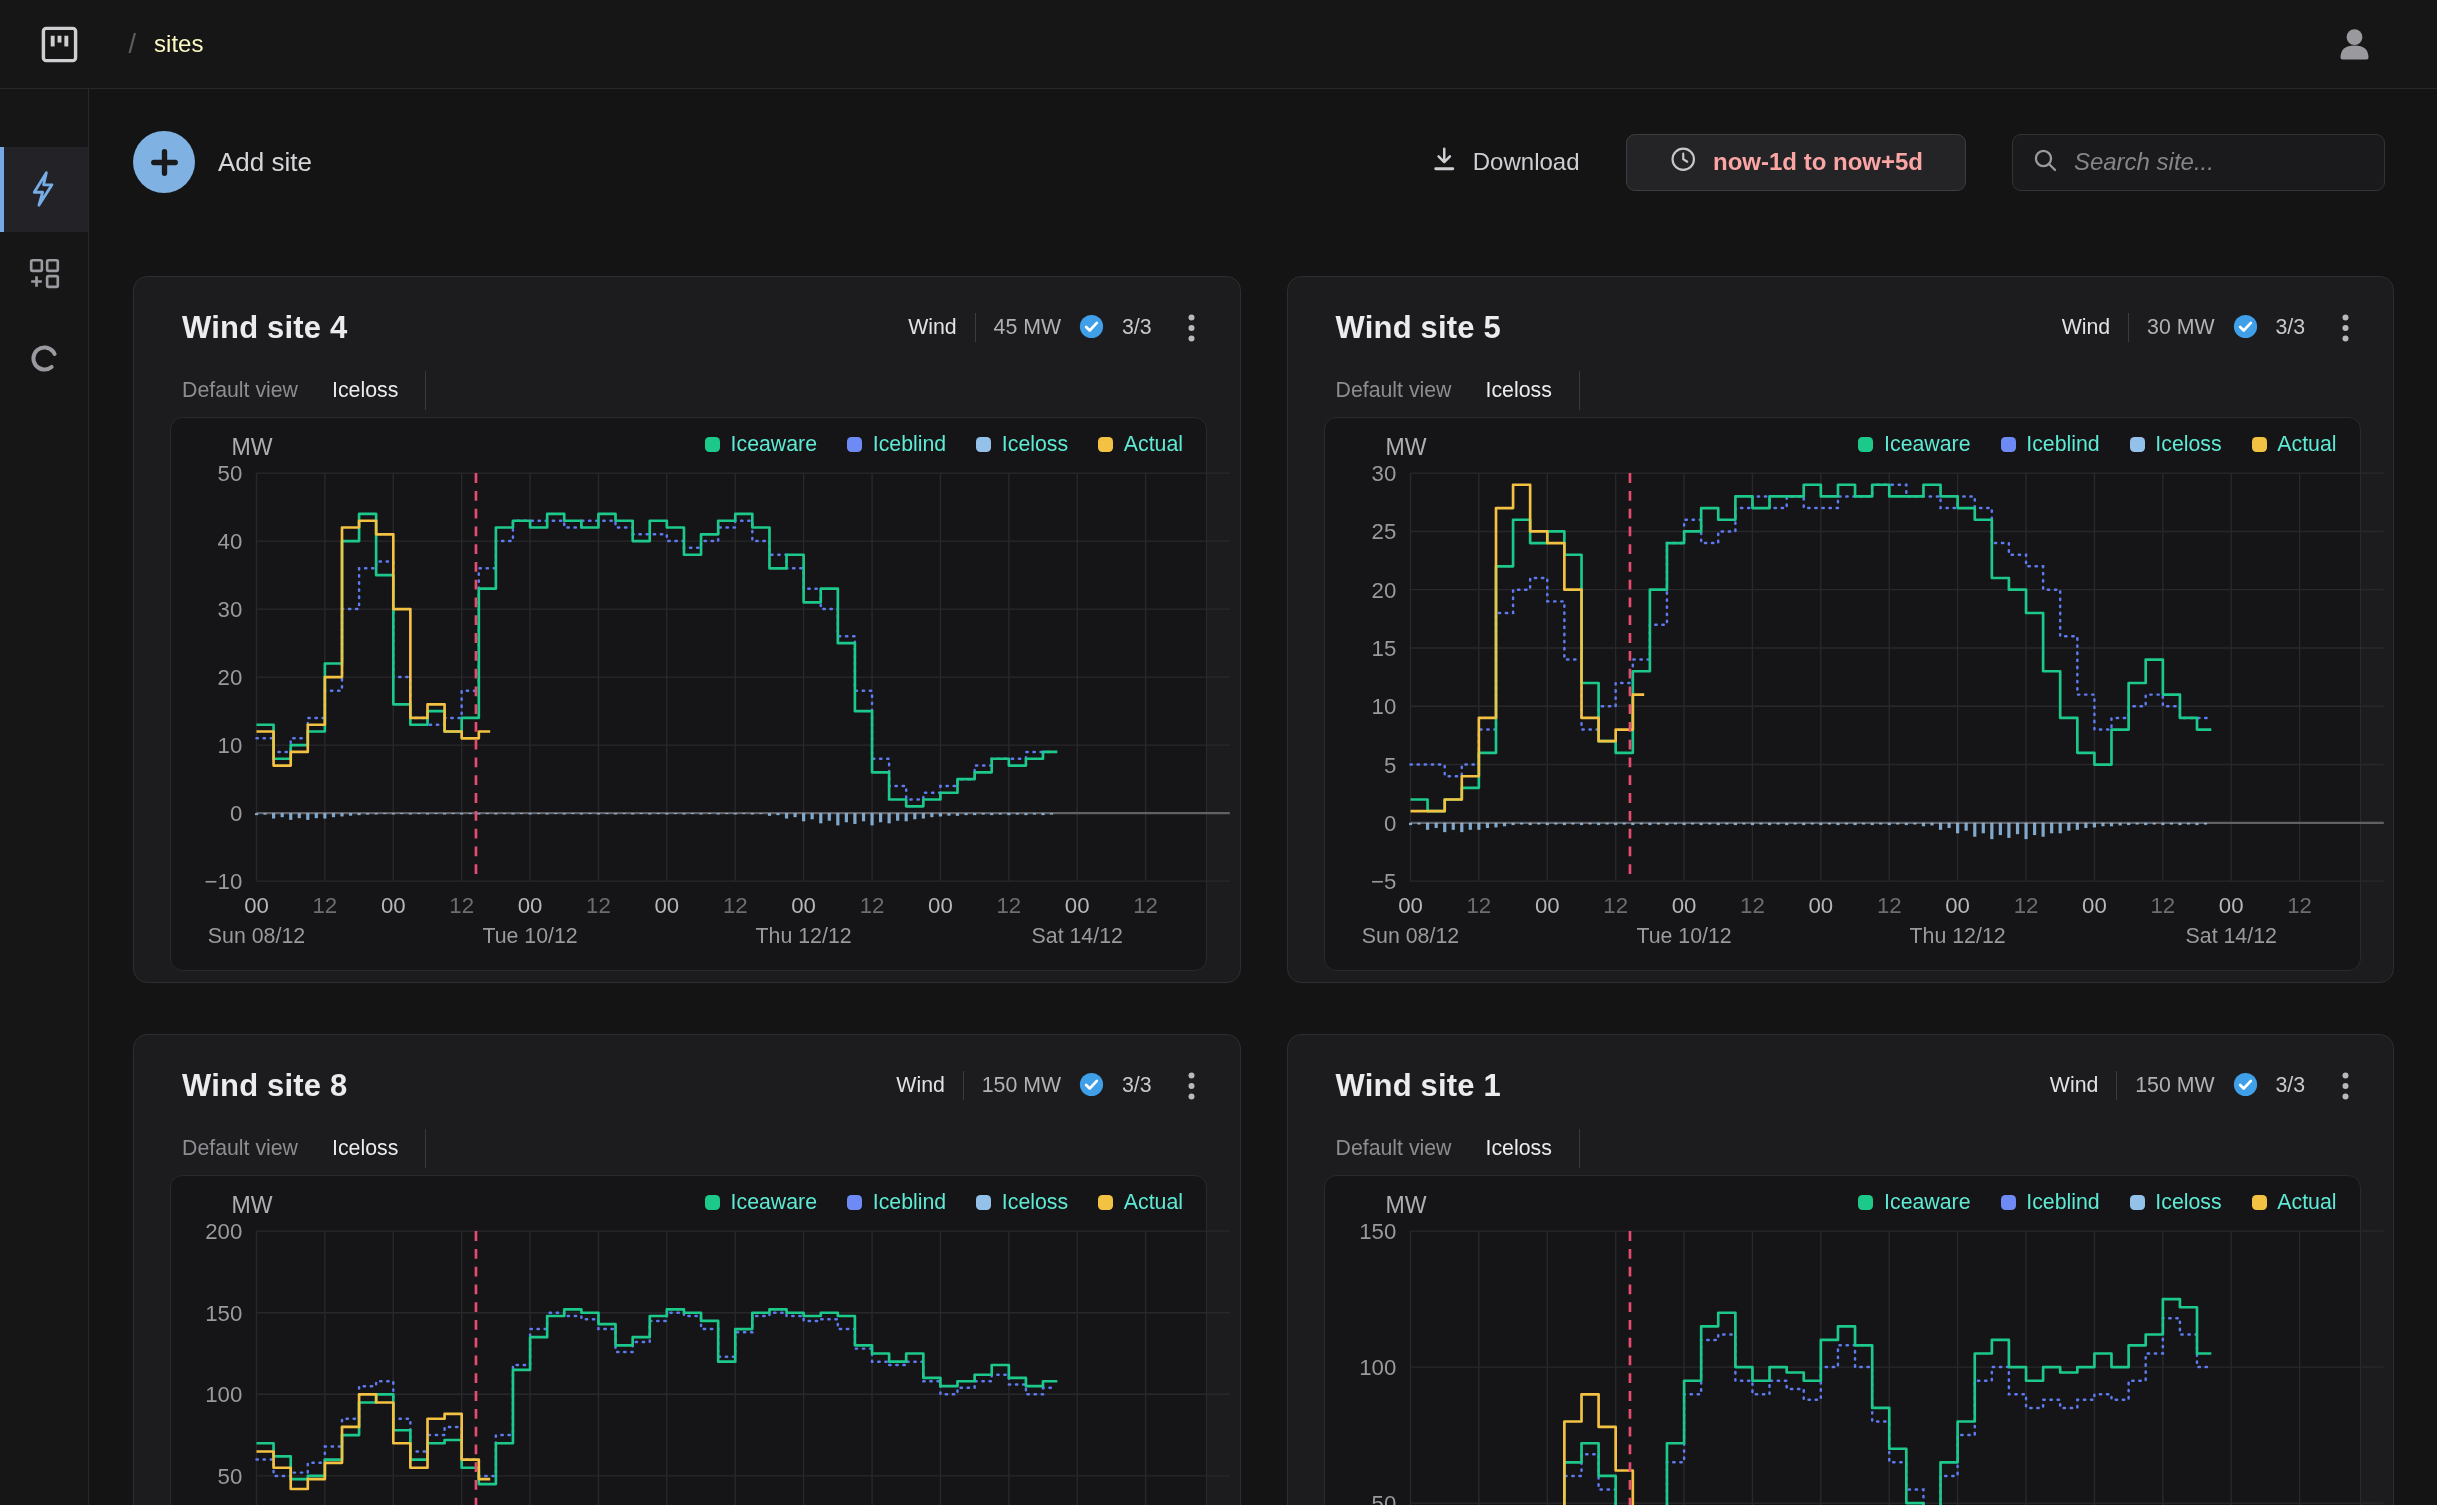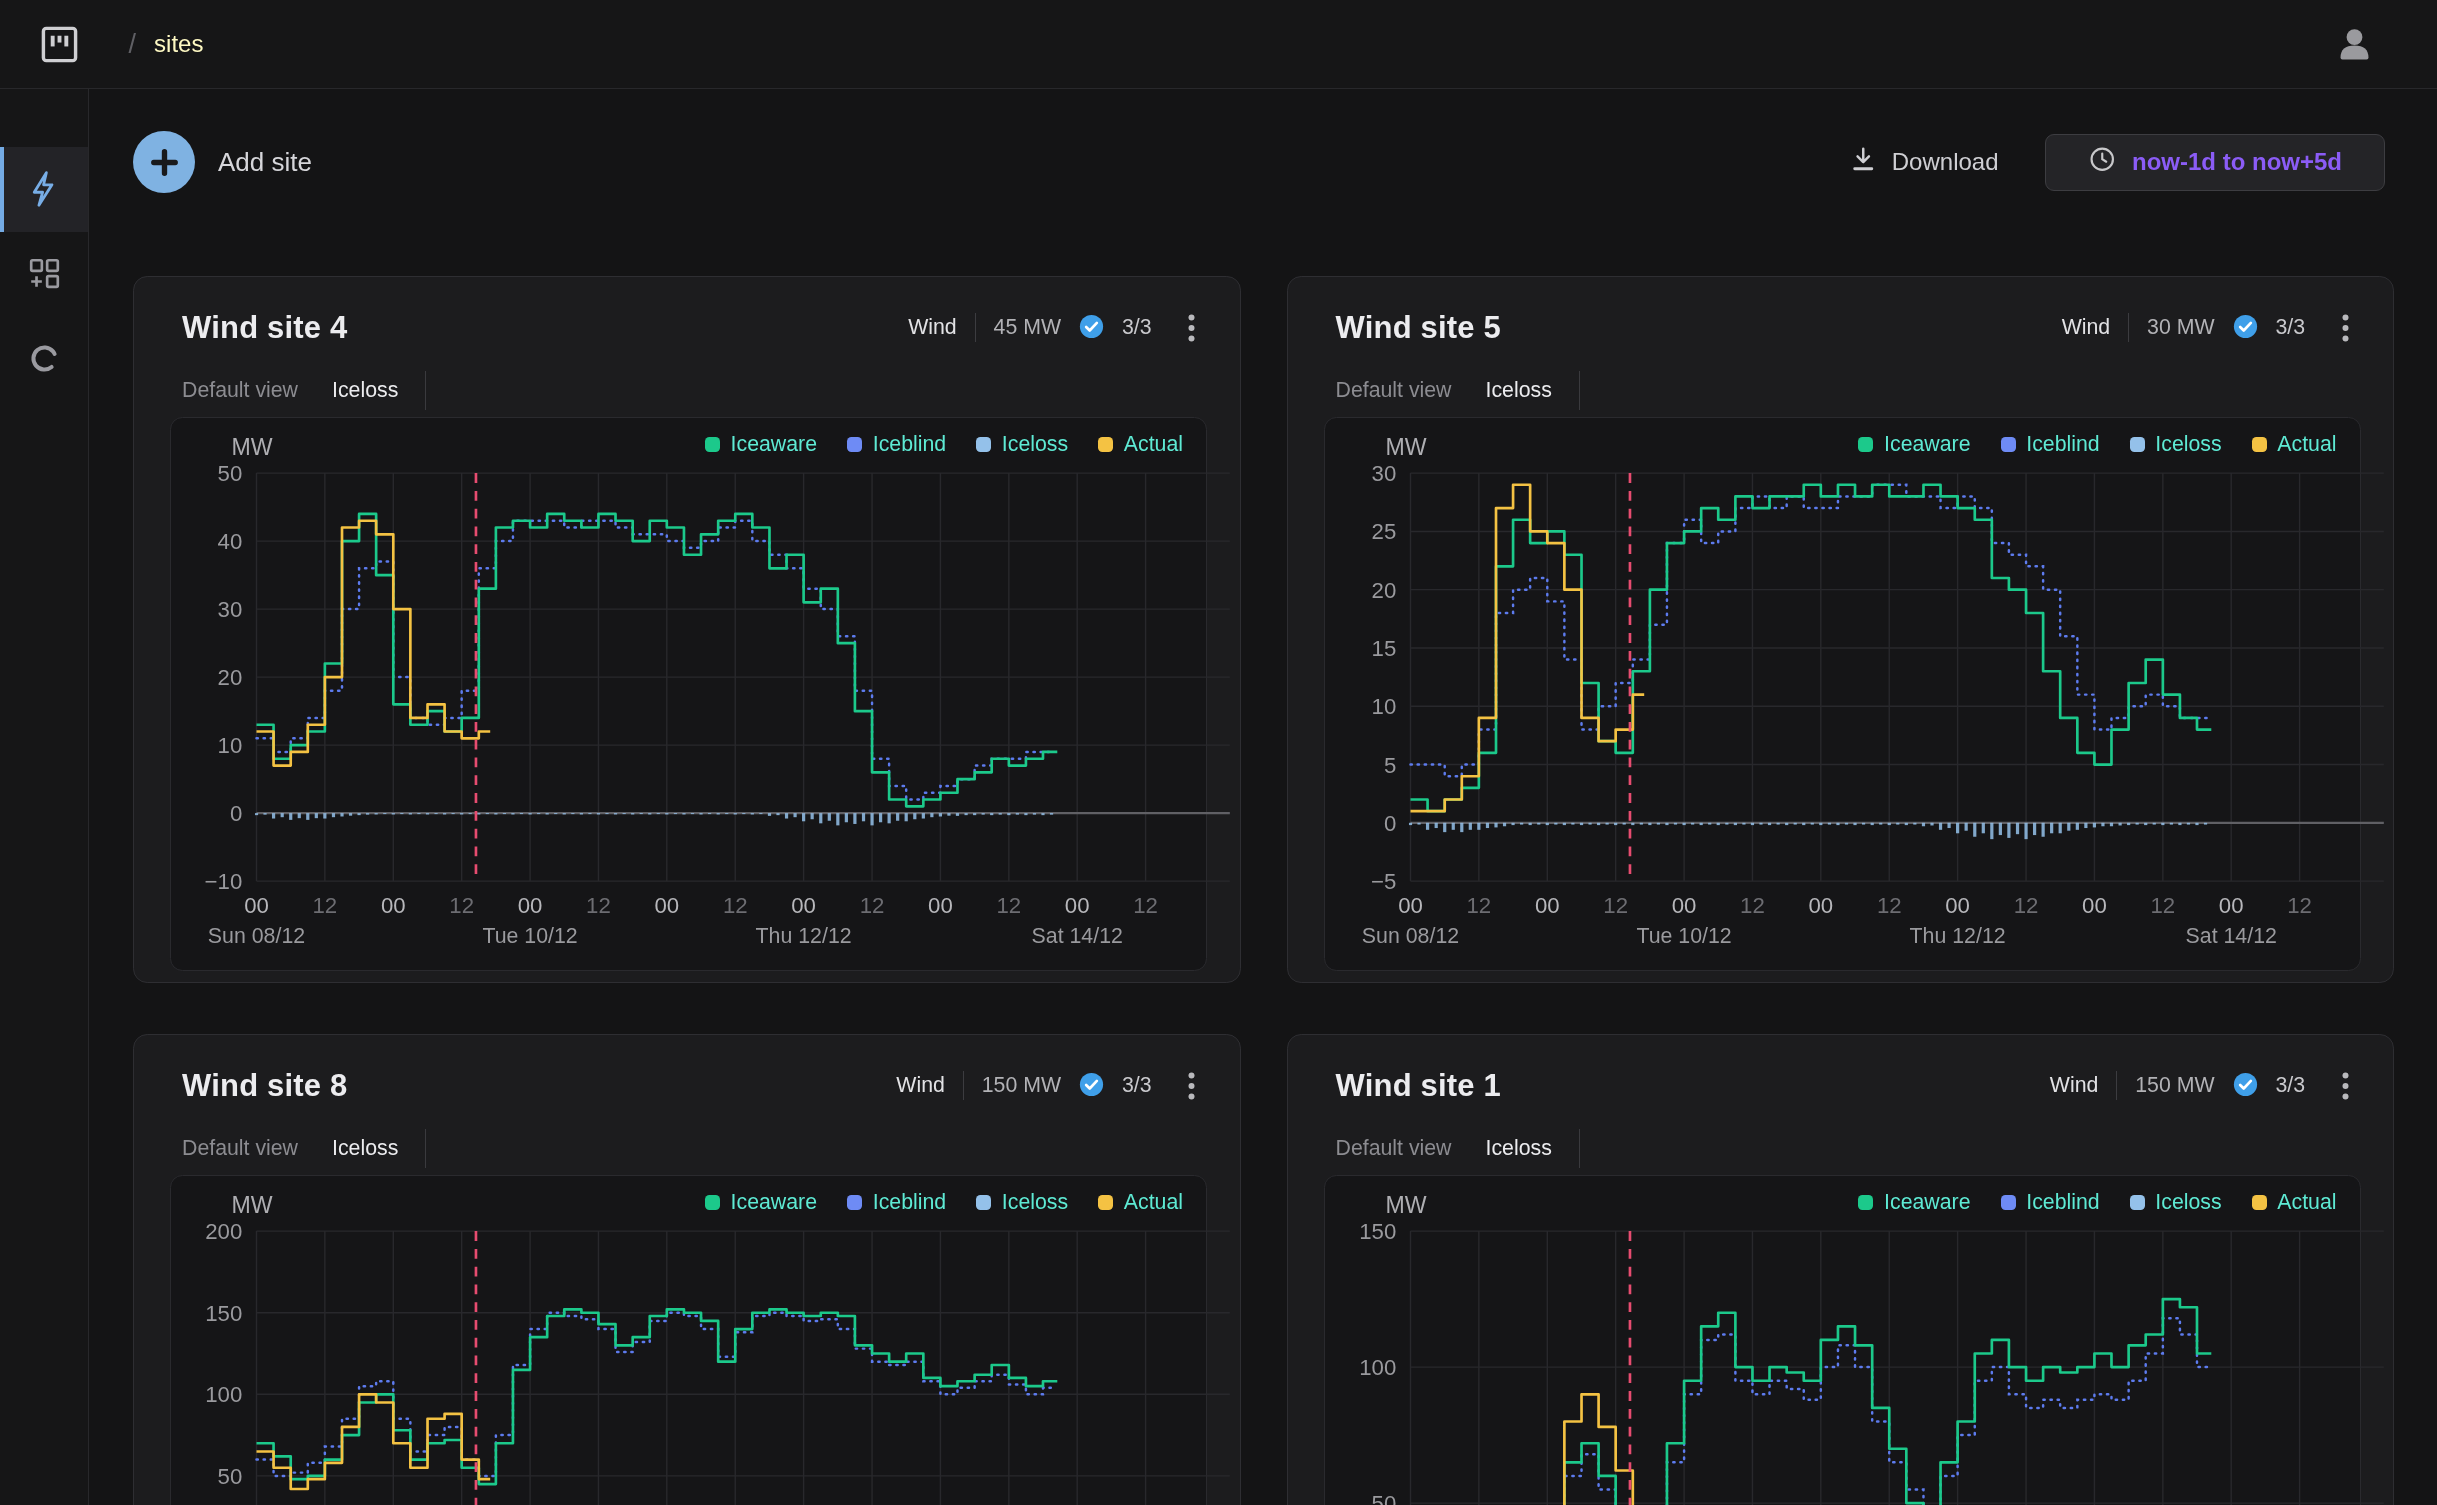--- a/index.html
+++ b/index.html
@@ -19,21 +19,21 @@
   .side-item.active{background:#232327;}
   .side-item.active::before{content:"";position:absolute;left:0;top:0;bottom:0;width:4.4px;background:#74abe4;}
   
   .content{margin-left:89px;}
   .toolbar{display:flex;align-items:center;height:64px;margin:41px 53px 0 44px;}
   .add-btn{display:flex;align-items:center;gap:23px;background:none;border:none;padding:0;cursor:pointer;}
   .add-circle{width:62px;height:62px;border-radius:50%;background:#7fb2e2;display:flex;align-items:center;justify-content:center;}
   .add-label{font-size:26px;color:#d6d6da;}
   .tb-right{margin-left:auto;display:flex;align-items:center;gap:46px;}
   .download{display:flex;align-items:center;gap:14.2px;background:none;border:none;color:#cfcfd3;font-size:24px;cursor:pointer;padding:0;}
-  .time-btn{height:57px;padding:0 42px;border:0.9px solid #3d3d41;border-radius:9px;background:#242427;display:flex;align-items:center;gap:16px;color:#8b5cf6;font-size:24px;font-weight:700;cursor:pointer;}
+  .time-btn{height:57px;padding:0 42px;border:0.9px solid #3d3d41;border-radius:9px;background:#242427;display:flex;align-items:center;gap:16px;color:#fca5a5;font-size:24px;font-weight:700;cursor:pointer;}
   .search{height:57px;width:373px;border:0.9px solid #333336;border-radius:9px;background:#1a1a1c;display:flex;align-items:center;gap:12.4px;padding:0 18px;}
   .search input{flex:1;background:transparent;border:none;outline:none;color:#d0d0d4;font-size:24px;font-style:italic;font-family:inherit;min-width:0;}
   .search input::placeholder{color:#85858a;font-style:italic;}
   
   .grid{display:grid;grid-template-columns:1fr 1fr;gap:51px 46px;margin:82px 44px 0 44px;}
   .card{height:707px;background:#1c1c1e;border:0.9px solid #2e2e32;border-radius:14.2px;position:relative;overflow:hidden;padding-left:12px;}
   .card-head{display:flex;align-items:center;padding:32px 36px 0 36px;}
   .card-title{margin:0;font-size:31px;font-weight:700;color:#ececef;letter-spacing:0.2px;}
   .card-meta{margin-left:auto;display:flex;align-items:center;gap:18px;}
   .meta-type{font-size:21.3px;font-weight:400;color:#e2e2e5;}
@@ -131,20 +131,29 @@
       <button class="time-btn">
         <span>
           <svg viewBox="0 0 32 32" width="28.5" height="28.5">
               <circle cx="16" cy="16" r="12" fill="none" stroke="#c8c8ca" stroke-width="2.4"></circle>
               <path d="M16 9.5 V16 l4.5 2.8" fill="none" stroke="#c8c8ca" stroke-width="2.4" stroke-linecap="round"></path>
             </svg>
         </span>
         <span>now-1d to now+5d</span>
       </button>
 
+      <div class="search">
+        <span>
+          <svg viewBox="0 0 32 32" width="28.5" height="28.5">
+              <circle cx="14" cy="14" r="8.5" fill="none" stroke="#9a9a9e" stroke-width="2.6"></circle>
+              <path d="M20.5 20.5 L27 27" stroke="#9a9a9e" stroke-width="2.6" stroke-linecap="round"></path>
+            </svg>
+        </span>
+        <input type="text" placeholder="Search site..." style="">
+      </div>
     </div>
   </div>
 
   <div class="grid">
 
     <section class="card">
       <div class="card-head">
         <h2 class="card-title">Wind site 4</h2>
         <div class="card-meta">
           <span class="meta-type">Wind</span>

